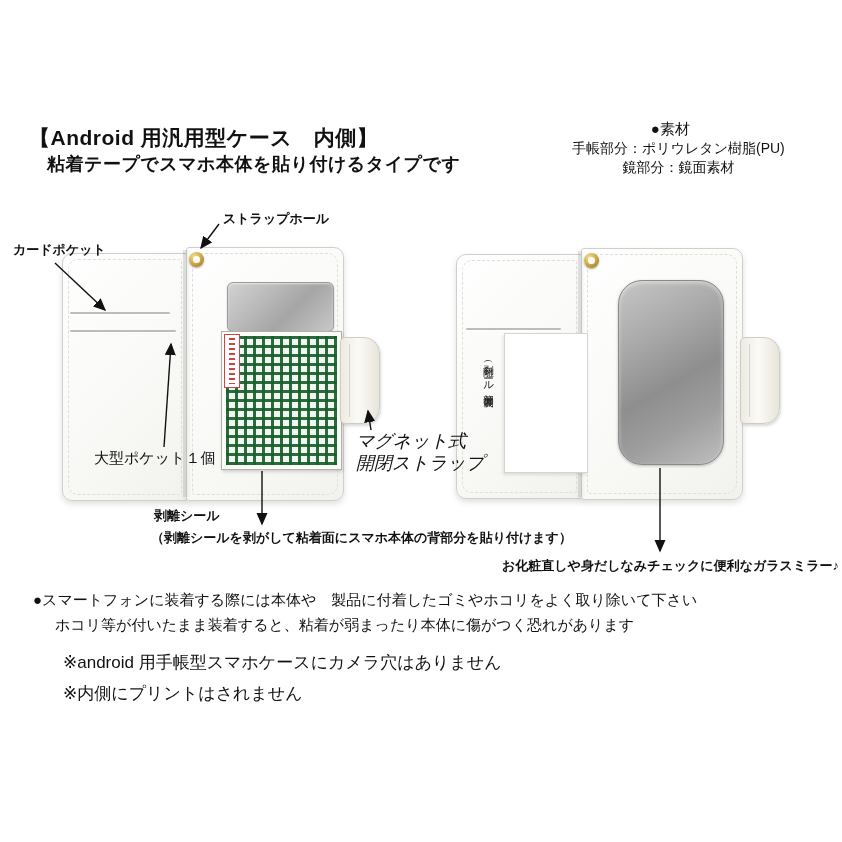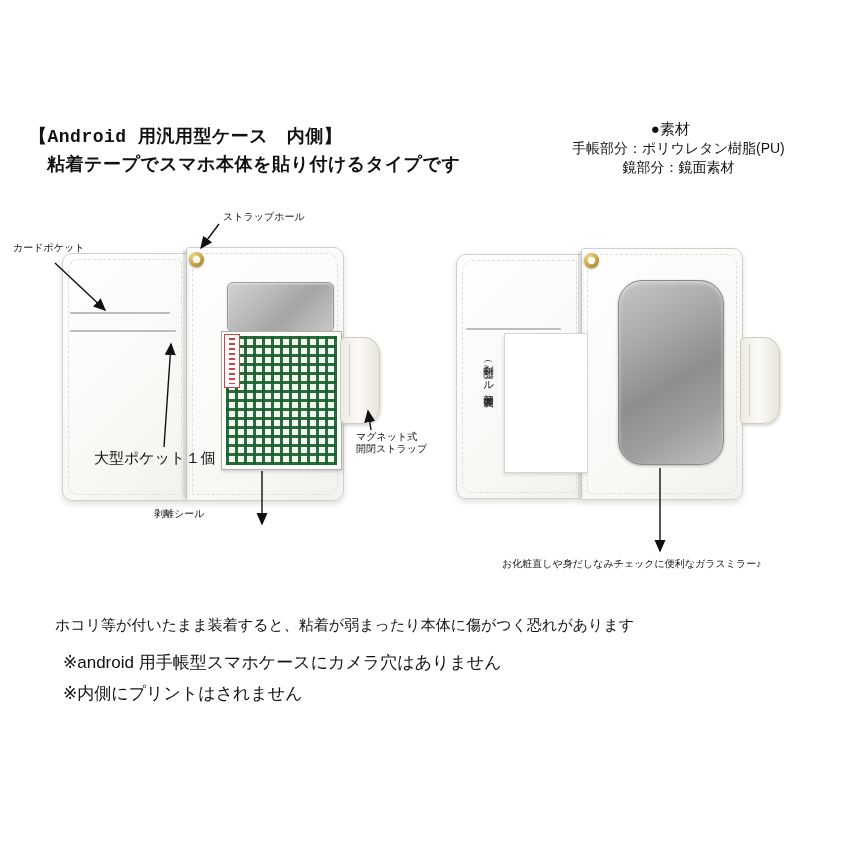--- a/index.html
+++ b/index.html
@@ -1,20 +1,20 @@
 <!DOCTYPE html>
 <html><head>
 <meta charset="utf-8">
 <style>
   html,body{margin:0;padding:0;background:#ffffff;}
   .canvas{position:relative;width:842px;height:842px;background:#ffffff;overflow:hidden;
           font-family:"Liberation Sans","DejaVu Sans",sans-serif;color:#111;}
   .abs{position:absolute;}
 
-  .title{font-size:18px;font-weight:600;letter-spacing:.5px;white-space:nowrap;font-family:Liberation Mono, monospace;}
+  .title{font-size:21px;font-weight:600;letter-spacing:.5px;white-space:nowrap;}
   .subtitle{font-size:18px;font-weight:600;letter-spacing:.5px;white-space:nowrap;}
 
   .materials{font-size:14px;line-height:19px;font-weight:500;text-align:center;}
   .materials .mh{font-size:15px;margin-bottom:1px;}
   .materials .mi{padding-left:16px;white-space:nowrap;}
 
   
   .panel{background:linear-gradient(135deg,#ffffff 0%,#f7f7f4 70%,#f1f1ee 100%);
          border:1px solid #d0d0cb;box-shadow:0 3px 6px rgba(0,0,0,.13);}
   .panel::before{content:"";position:absolute;inset:5px;border:1px dashed #dededa;
@@ -49,22 +49,22 @@
   .strap{background:linear-gradient(to right,#edeae2,#fbfaf6 45%,#e8e5da);
           border:1px solid #cfccc0;border-radius:5px 16px 16px 5px;
           box-shadow:1px 2px 3px rgba(0,0,0,.15);}
   .strap::after{content:"";position:absolute;left:8px;top:6px;bottom:6px;width:1px;background:#d8d5ca;}
 
   .sheet{background:#ffffff;border:1px solid #d6d6d0;box-shadow:-1px 2px 3px rgba(0,0,0,.10);}
 
   .vtext{writing-mode:vertical-rl;text-orientation:upright;font-size:10.5px;
          letter-spacing:1px;color:#222;font-weight:500;}
 
-  .anno{font-size:10px;font-weight:400;white-space:nowrap;}
-  .anno-2l{font-size:10px;font-weight:500;line-height:1.2;white-space:pre-line;}
+  .anno{font-size:13px;font-weight:700;white-space:nowrap;}
+  .anno-2l{font-size:18px;font-weight:500;line-height:1.2;white-space:pre-line;font-style:italic;}
   .anno-big{font-size:15px;font-weight:400;white-space:nowrap;}
 
   .note{font-size:15px;font-weight:500;white-space:nowrap;}
   .bignote{font-size:17px;font-weight:500;white-space:nowrap;margin-left:32px;}
 </style>
 </head>
 <body>
 
 <div class="canvas">
 
@@ -109,33 +109,35 @@
   <div class="abs mirror-big" style="left:618px;top:280px;width:104px;height:183px"></div>
 
   <div class="abs strap" style="left:740px;top:337px;width:38px;height:85px"></div>
 
   <div class="abs anno" style="left:223px;top:210px">ストラップホール</div>
   <div class="abs anno" style="left:13px;top:241px">カードポケット</div>
   <div class="abs anno-big" style="left:94px;top:449px">大型ポケット１個</div>
   <div class="abs anno-2l" style="left:356px;top:431px">マグネット式
 開閉ストラップ</div>
   <div class="abs anno" style="left:154px;top:507px">剥離シール</div>
+  <div class="abs anno" style="left:151px;top:529px">（剥離シールを剥がして粘着面にスマホ本体の背部分を貼り付けます）</div>
   <div class="abs anno" style="left:502px;top:557px">お化粧直しや身だしなみチェックに便利なガラスミラー♪</div>
 
   <svg class="abs" style="left:0;top:0" width="842" height="842">
     <defs>
       <marker id="ah" markerWidth="10" markerHeight="9" refX="8" refY="4" orient="auto">
         <path d="M0,0 L9,4 L0,8 z" fill="#111"></path>
       </marker>
     </defs>
     <line x1="219" y1="224" x2="201" y2="248" stroke="#111" stroke-width="1.4" marker-end="url(#ah)"></line>
     <line x1="55" y1="263" x2="105" y2="310" stroke="#111" stroke-width="1.4" marker-end="url(#ah)"></line>
     <line x1="164" y1="447" x2="171" y2="344" stroke="#111" stroke-width="1.4" marker-end="url(#ah)"></line>
     <line x1="371" y1="430" x2="368" y2="411" stroke="#111" stroke-width="1.4" marker-end="url(#ah)"></line>
     <line x1="262" y1="471" x2="262" y2="524" stroke="#111" stroke-width="1.4" marker-end="url(#ah)"></line>
     <line x1="660" y1="468" x2="660" y2="551" stroke="#111" stroke-width="1.4" marker-end="url(#ah)"></line>
   </svg>
 
+  <div class="abs note" style="left:33px;top:591px">●スマートフォンに装着する際には本体や　製品に付着したゴミやホコリをよく取り除いて下さい</div>
   <div class="abs note" style="left:55px;top:616px">ホコリ等が付いたまま装着すると、粘着が弱まったり本体に傷がつく恐れがあります</div>
   <div class="abs bignote" style="left:31px;top:651px">※android 用手帳型スマホケースにカメラ穴はありません</div>
   <div class="abs bignote" style="left:31px;top:682px">※内側にプリントはされません</div>
 
 </div>
 
 </body></html>

